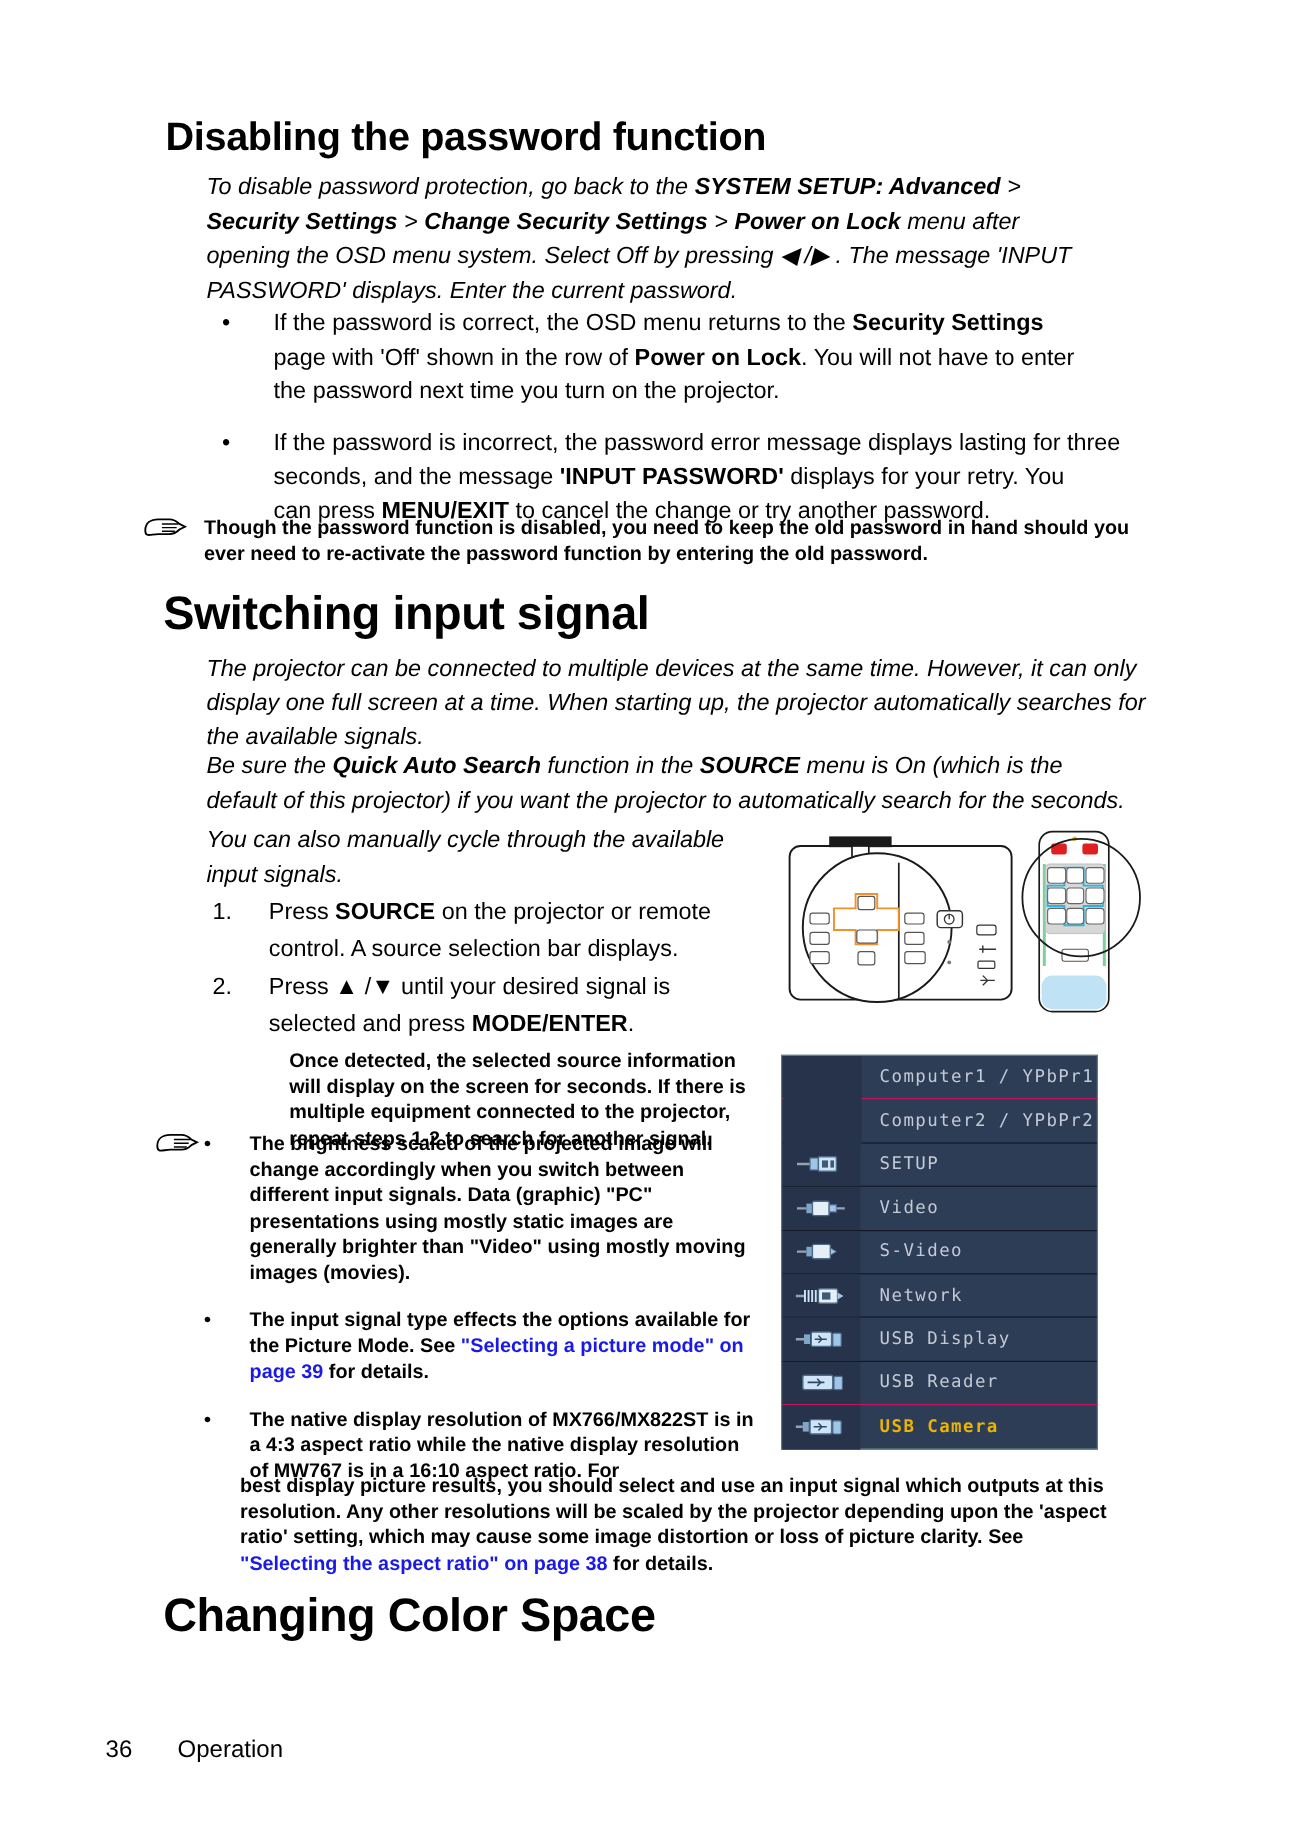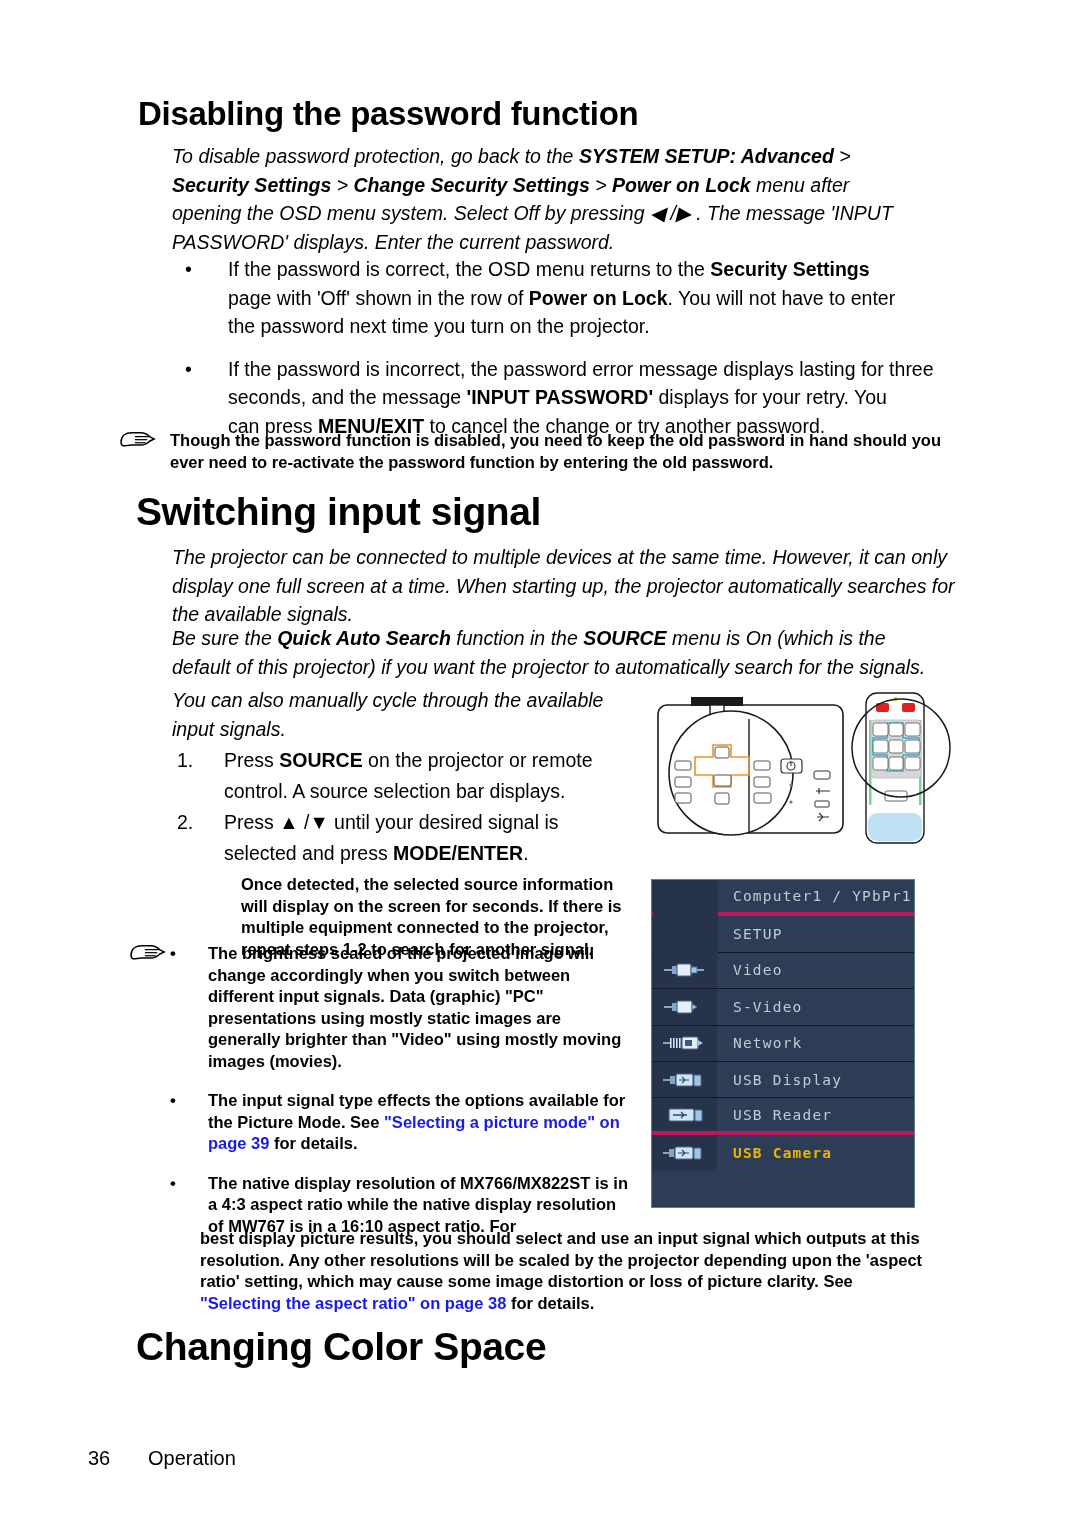--- a/index.html
+++ b/index.html
@@ -86,21 +86,21 @@
     box-sizing:border-box;
     font-family:"DejaVu Sans Mono", monospace;
   }
   .osd-row{
     display:flex;align-items:center;
     height:36.4px;
     border-bottom:1px solid #121a27;
     box-sizing:border-box;
   }
   .osd-row:last-child{border-bottom:none;}
-  .osd-row.sub{border-bottom:4px solid #be185d;}
+  .osd-row.sub{border-bottom:1px solid #be185d;}
   .osd-ic{
     width:65px;flex:0 0 65px;
     height:100%;
     background:#26334a;
     display:flex;align-items:center;justify-content:center;
   }
   .osd-lb{
     flex:1;
     padding-left:16px;
     color:#c3c9d6;
@@ -171,21 +171,21 @@
   <div class="h1-big" style="left:136px;top:490px;">Switching input signal</div>
 
   <div class="para" style="left:172px;top:543px;width:800px;">
     <span>The projector can be connected to multiple devices at the same time. However, it can only</span><br>
     <span>display one full screen at a time. When starting up, the projector automatically searches for</span><br>
     <span>the available signals.</span>
   </div>
 
   <div class="para" style="left:172px;top:624px;width:800px;">
     <span>Be sure the </span><b>Quick Auto Search</b><span> function in the </span><b>SOURCE</b><span> menu is On (which is the</span><br>
-    <span>default of this projector) if you want the projector to automatically search for the signals.</span>
+    <span>default of this projector) if you want the projector to automatically search for the seconds.</span>
   </div>
 
   <div class="para" style="left:172px;top:686px;width:460px;">
     <span>You can also manually cycle through the available</span><br>
     <span>input signals.</span>
   </div>
 
   <div class="steps" style="left:177px;top:745px;width:460px;">
     <div class="row">
       <div class="num">1.</div>
@@ -338,20 +338,24 @@
         <svg width="42" height="20" viewBox="0 0 42 20">
             <line x1="0" y1="10" x2="12" y2="10" stroke="#93a3b5" stroke-width="2"></line>
             <rect x="12" y="4" width="22" height="13" rx="3" fill="#9fc6e8" stroke="#4f6a86" stroke-width="1.2"></rect>
             <rect x="15" y="7" width="9" height="7" fill="#3f5a77"></rect>
             <circle cx="29" cy="10.5" r="3" fill="#cfe4f7" stroke="#4f6a86" stroke-width="1"></circle>
           </svg>
       </div>
       <div class="osd-lb">Computer1 / YPbPr1</div>
     </div>
 
+    <div class="osd-row">
+      <div class="osd-ic"></div>
+      <div class="osd-lb">Computer2 / YPbPr2</div>
+    </div>
 
     <div class="osd-row">
       <div class="osd-ic">
         <svg width="42" height="18" viewBox="0 0 42 18">
             <line x1="0" y1="9" x2="11" y2="9" stroke="#93a3b5" stroke-width="2"></line>
             <rect x="11" y="4" width="7" height="10" fill="#9fc6e8" stroke="#4f6a86" stroke-width="1"></rect>
             <rect x="18" y="3" width="15" height="12" rx="1" fill="#cfe4f7" stroke="#4f6a86" stroke-width="1.2"></rect>
             <rect x="21" y="6" width="5" height="6" fill="#3f5a77"></rect>
             <rect x="28" y="6" width="3" height="6" fill="#3f5a77"></rect>
           </svg>

